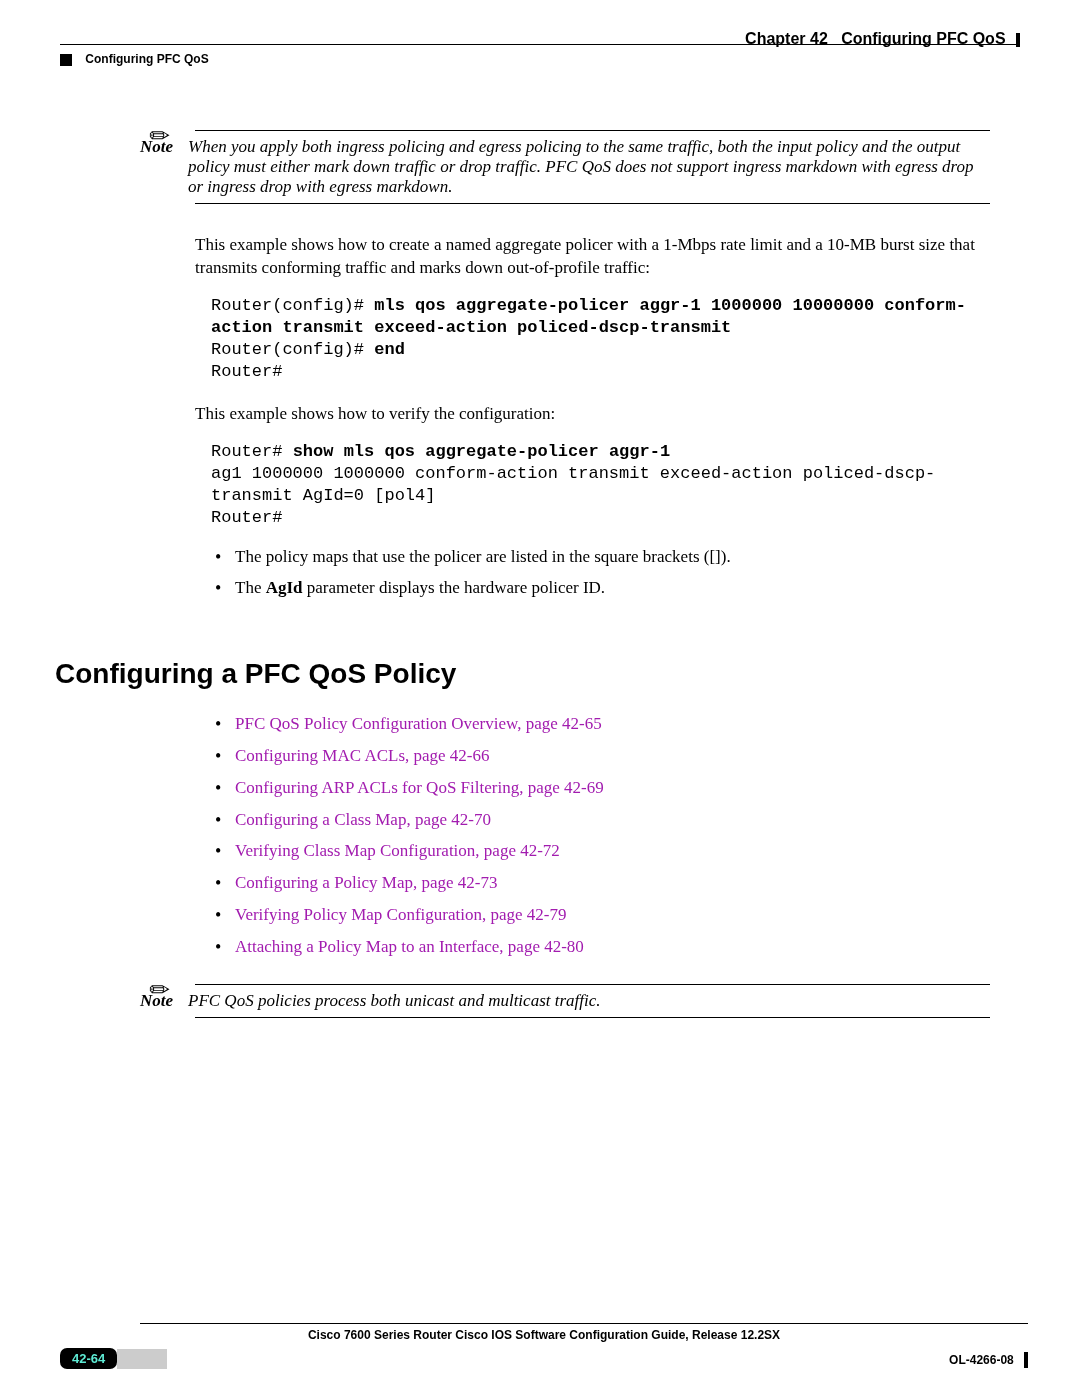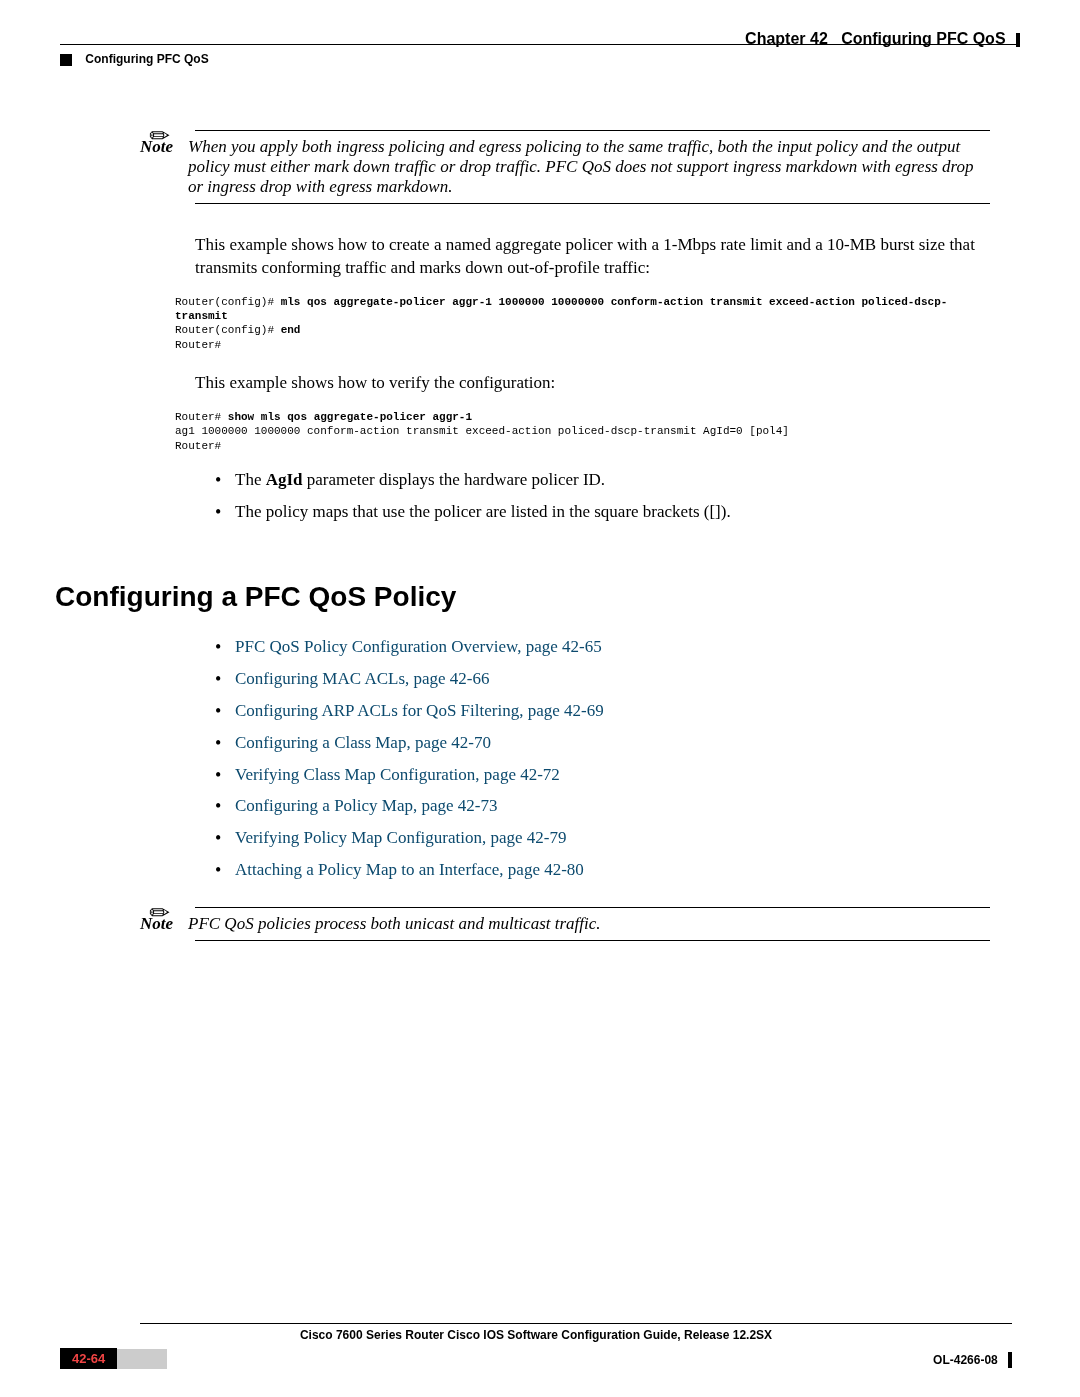--- a/index.html
+++ b/index.html
@@ -94,23 +94,23 @@
       vertical-align: top;
     }
     .note-flex { display: flex; font-style: italic; }
     .para {
       margin-left: 55px;
       margin-top: 20px;
       margin-bottom: 15px;
       line-height: 1.35;
     }
     .code-block {
-      margin-left: 35px;
+      margin-left: 71px;
       font-family: 'Courier New', Courier, monospace;
-      font-size: 11px;
+      font-size: 17px;
       line-height: 1.3;
       white-space: pre-wrap;
       margin-bottom: 15px;
     }
     .bold { font-weight: bold; }
     .bullet-list {
       margin-left: 75px;
       margin-top: 8px;
     }
     .bullet-item {
@@ -126,26 +126,26 @@
       font-size: 18px;
     }
     .section-heading {
       font-family: Arial, Helvetica, sans-serif;
       font-size: 28px;
       font-weight: bold;
       margin-top: 58px;
       margin-bottom: 22px;
       margin-left: -85px;
     }
-    .link { color: #0c4a6e; }
+    .link { color: #a21caf; }
     .footer {
       position: absolute;
       bottom: 28px;
       left: 60px;
-      right: 68px;
+      right: 52px;
     }
     .footer-rule {
       height: 1px;
       background: #000;
       margin-bottom: 4px;
       margin-left: 80px;
     }
     .footer-title {
       font-family: Arial, Helvetica, sans-serif;
       font-size: 12px;
@@ -153,26 +153,27 @@
       text-align: center;
       margin-bottom: 6px;
     }
     .footer-bottom {
       display: flex;
       justify-content: space-between;
       align-items: center;
     }
     .page-num-box {
       background: #000;
-      color: #ef4444;
+      color: #5eead4;
       font-family: Arial, Helvetica, sans-serif;
       font-weight: bold;
       font-size: 13px;
       padding: 3px 12px;
       display: inline-block;
+      border-radius: 7px;
     }
     .page-marker-wrapper { display: flex; align-items: center; }
     .page-gray-box {
       display: inline-block;
       width: 50px;
       height: 20px;
       background: #ccc;
     }
     .doc-id {
       font-family: Arial, Helvetica, sans-serif;
@@ -221,24 +222,24 @@
 
   <div class="para">This example shows how to verify the configuration:</div>
 
   <div class="code-block"><span>Router# </span><span class="bold">show mls qos aggregate-policer aggr-1</span>
 <span>ag1 1000000 1000000 conform-action transmit exceed-action policed-dscp-transmit AgId=0 [pol4]</span>
 <span>Router#</span></div>
 
 
   <div class="bullet-list">
     <div class="bullet-item">
+      <span>The policy maps that use the policer are listed in the square brackets ([]).</span>
+    </div>
+    <div class="bullet-item">
       <span>The </span><span class="bold">AgId</span><span> parameter displays the hardware policer ID.</span>
-    </div>
-    <div class="bullet-item">
-      <span>The policy maps that use the policer are listed in the square brackets ([]).</span>
     </div>
   </div>
 
   <h2 class="section-heading">Configuring a PFC QoS Policy</h2>
 
 
   <div class="bullet-list">
     <div class="bullet-item"><span class="link">PFC QoS Policy Configuration Overview, page 42-65</span></div>
     <div class="bullet-item"><span class="link">Configuring MAC ACLs, page 42-66</span></div>
     <div class="bullet-item"><span class="link">Configuring ARP ACLs for QoS Filtering, page 42-69</span></div>

